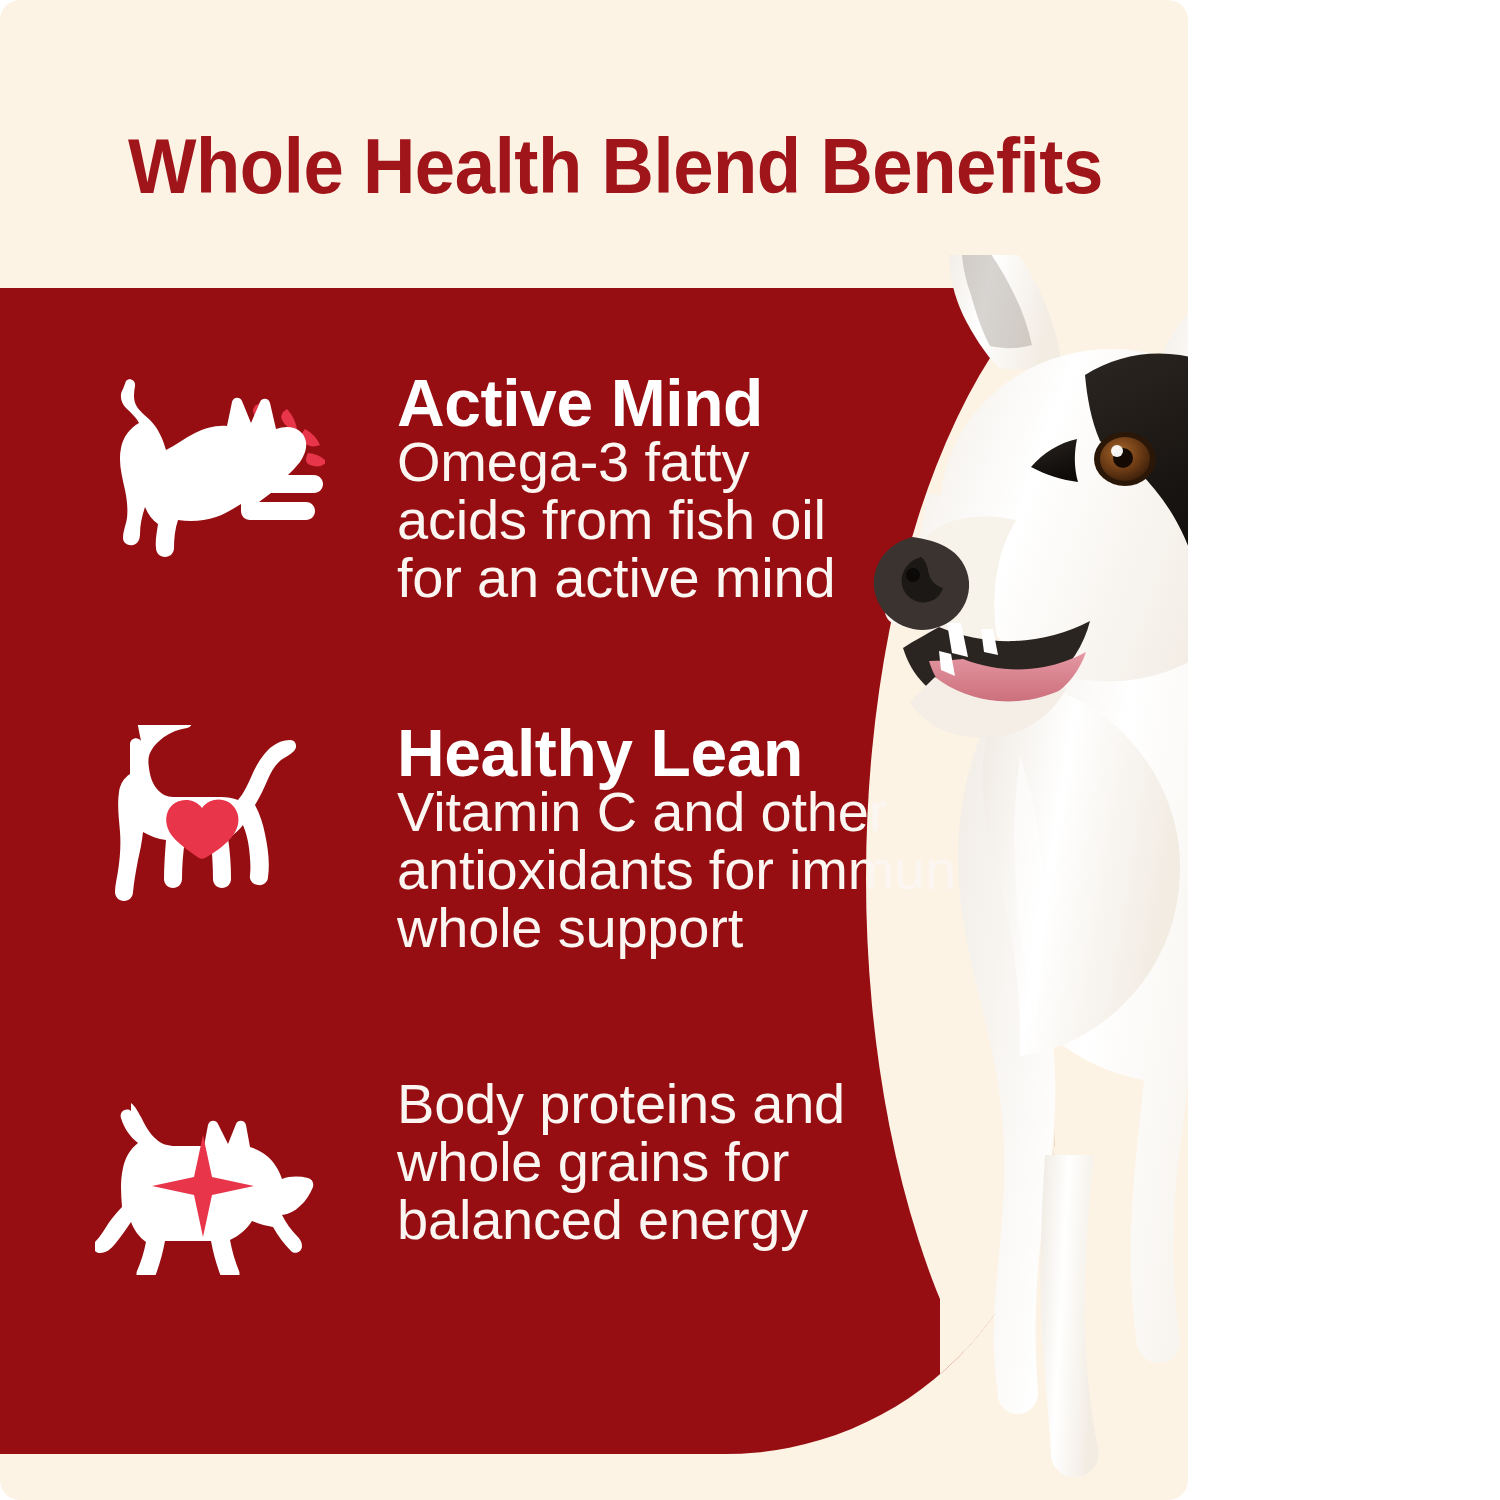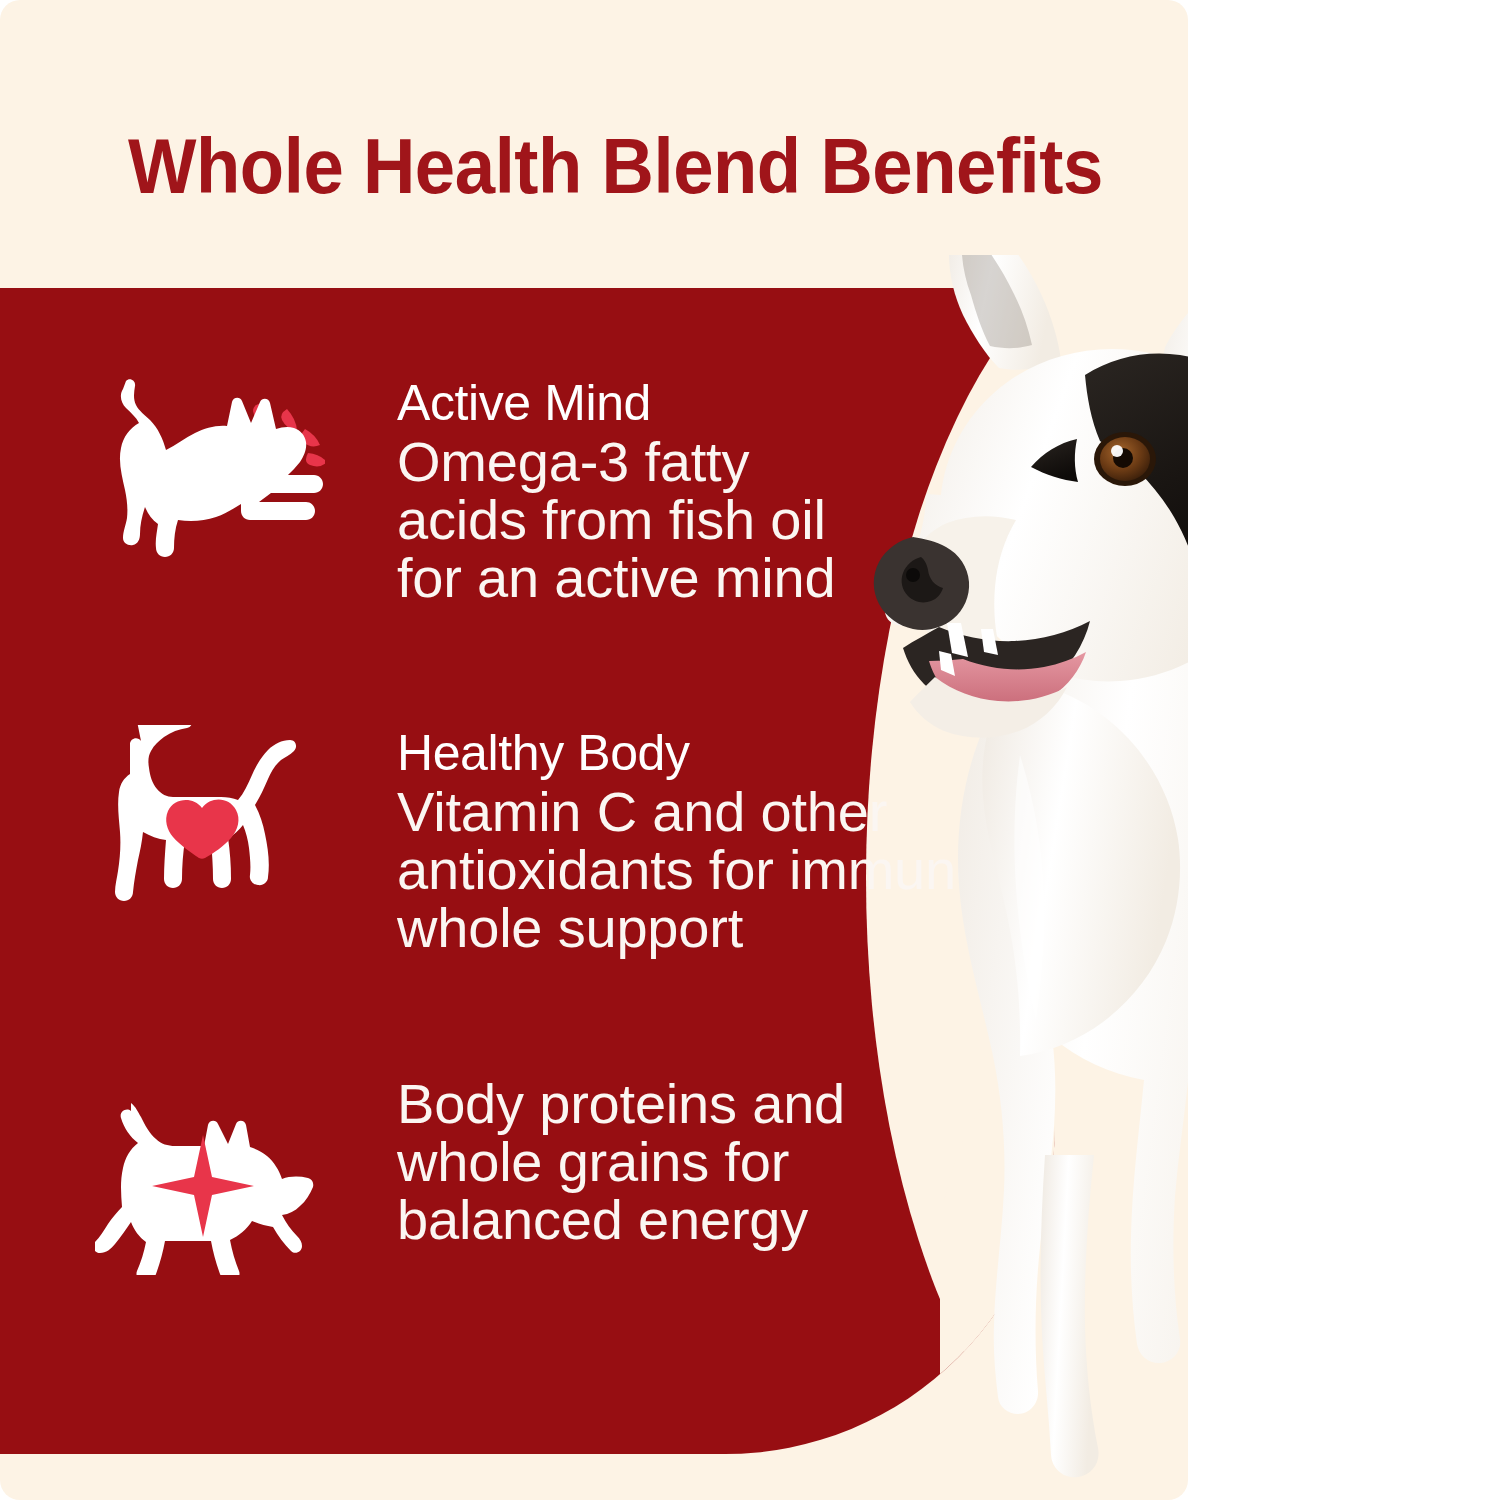--- a/index.html
+++ b/index.html
@@ -88,22 +88,22 @@
     flex: 0 0 auto;
   }
   .benefit-icon svg { display: block; width: 100%; height: 100%; }
 
   .benefit-text {
     padding-left: 72px;
     padding-top: 0px;
   }
   .benefit-heading {
     color: #FFFFFF;
-    font-weight: 400;
-    font-size: 50px;
+    font-weight: 700;
+    font-size: 66px;
     line-height: 56px;
     letter-spacing: -0.4px;
     margin: 0 0 2px 0;
     white-space: nowrap;
   }
   .benefit-body {
     color: #FBF6F2;
     font-weight: 400;
     font-size: 56px;
     line-height: 58px;
@@ -266,21 +266,21 @@
           c-9 -12 -28 -10 -34 3
           c-4 9 -1 19 5 26
           c7 8 17 15 26 21
           c2 1 4 1 6 0
           c9 -5 19 -12 26 -20
           c7 -8 10 -19 5 -28
           c-7 -13 -25 -14 -34 -2z"></path>
       </svg>
     </div>
     <div class="benefit-text">
-      <div class="benefit-heading">Healthy Body</div>
+      <div class="benefit-heading">Healthy Lean</div>
       <div class="benefit-body">Vitamin C and other antioxidants for immune whole support</div>
     </div>
   </div>
 
   <div class="benefit-row" id="row-balanced-energy">
     <div class="benefit-icon">
       <svg viewBox="0 0 230 200" xmlns="http://www.w3.org/2000/svg">
 
         <path fill="#FFFFFF" d="
           M36 36

